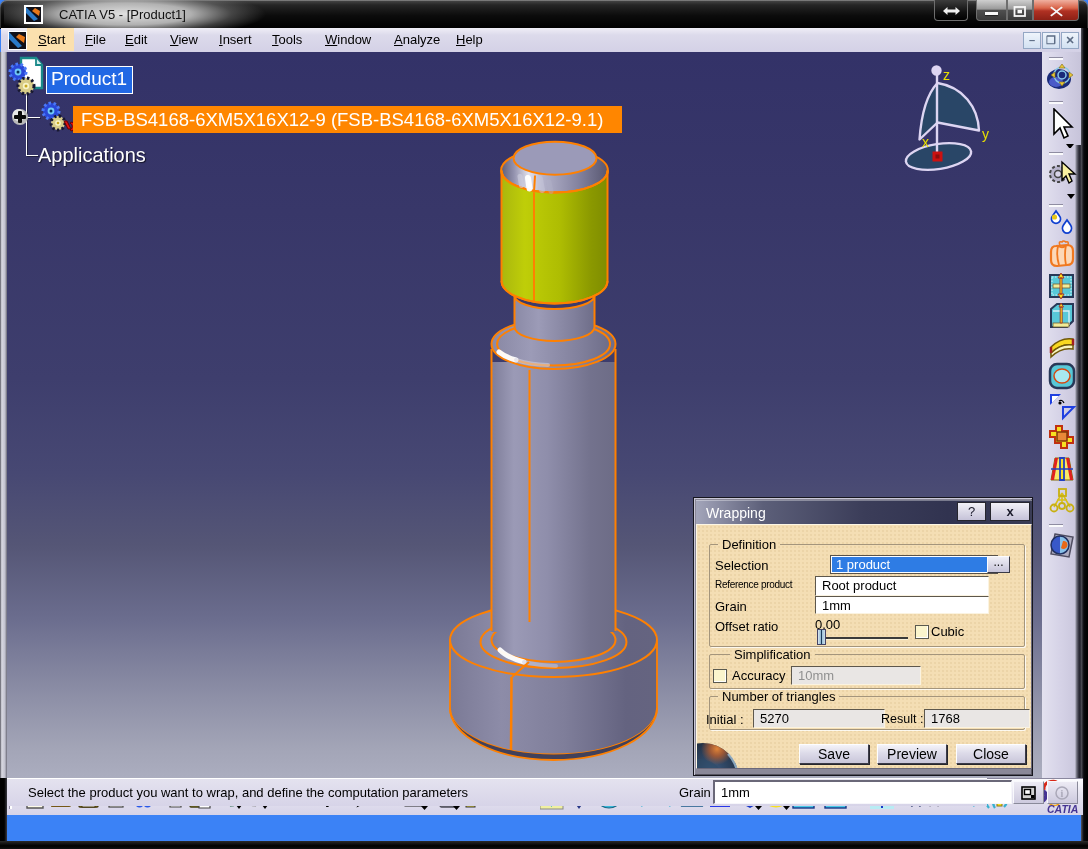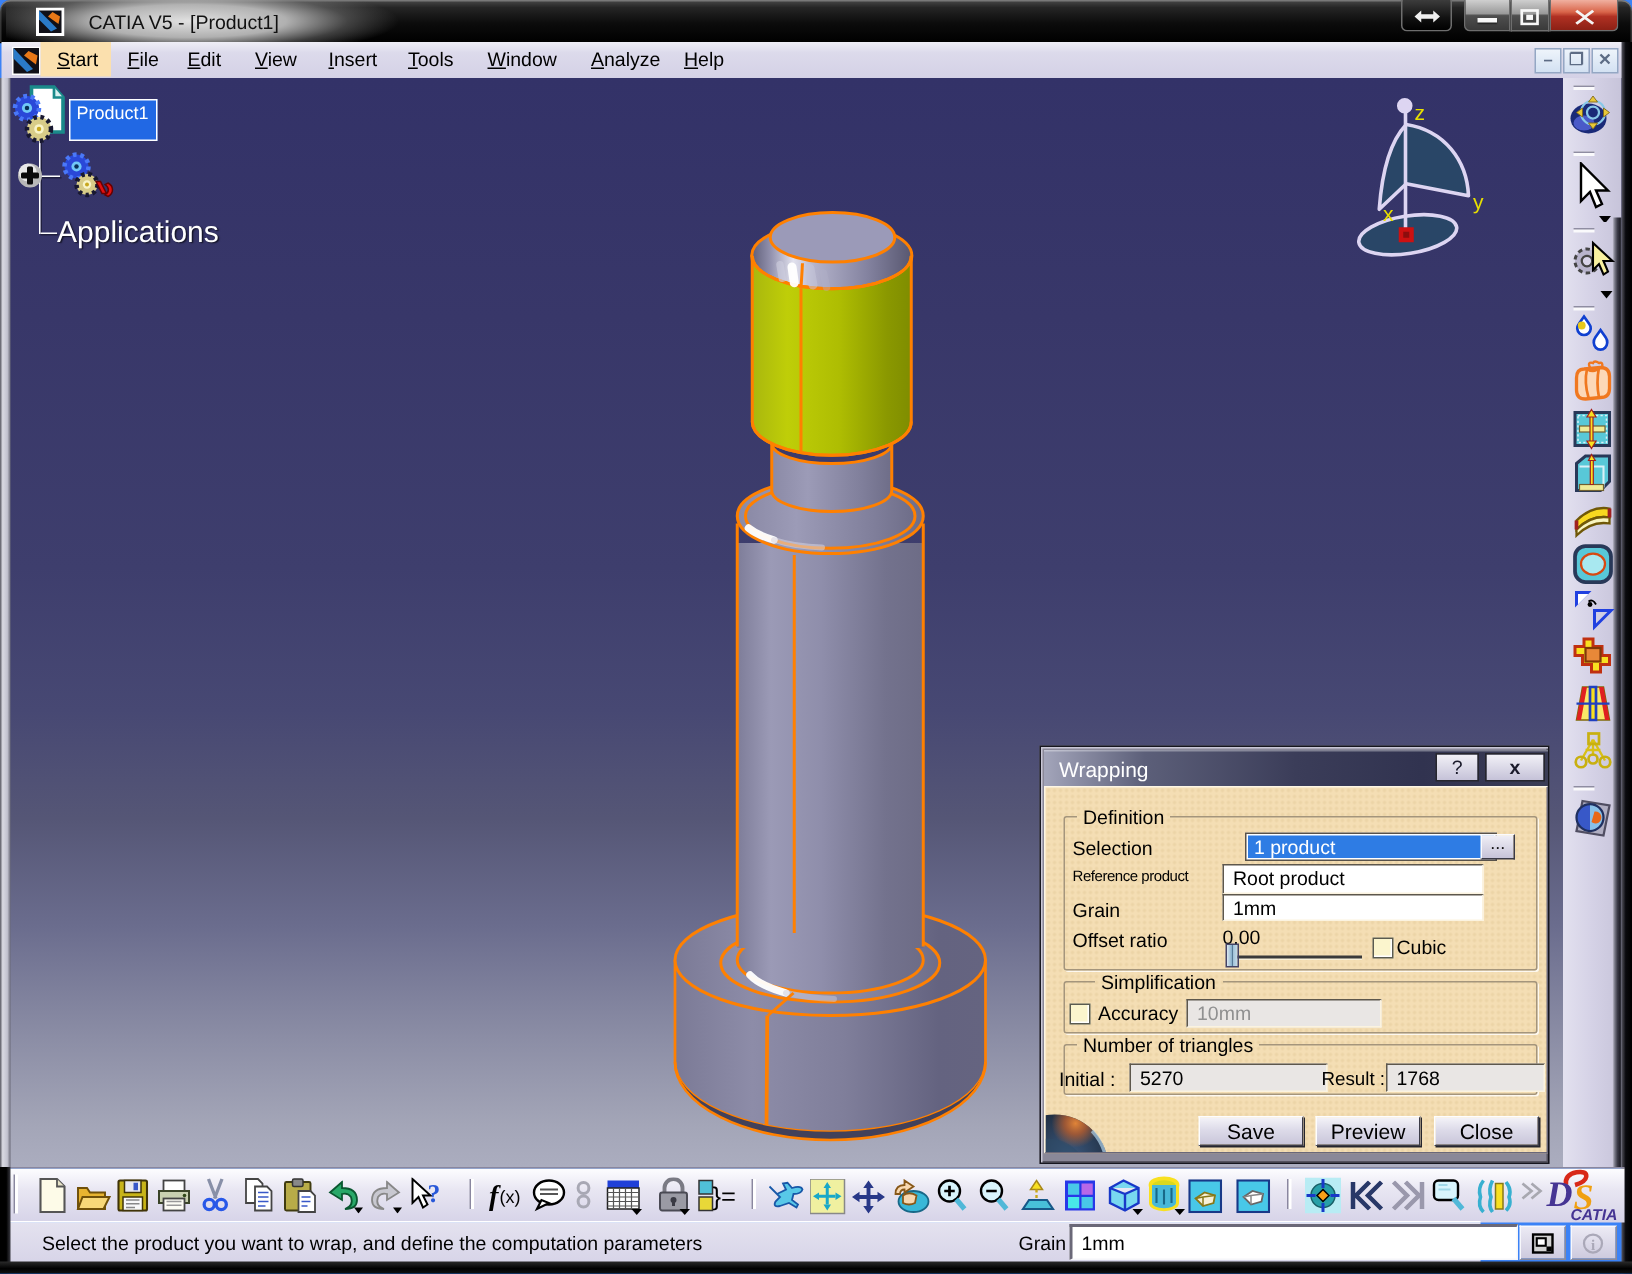--- a/index.html
+++ b/index.html
@@ -34,38 +34,38 @@
     border:1px solid #94a7c4;box-sizing:border-box;color:#5d6c85;
     font-size:11px;font-weight:bold;text-align:center;line-height:15px;}
   
   #viewport{left:1px;top:52px;width:1082px;height:726px;
     background:linear-gradient(180deg,#333268 0%,#383769 22%,#3e3e6d 45%,#474873 58%,#555676 68%,#6b6d8e 78%,#8b8da5 88%,#a3a5b7 96%,#abadbf 100%);}
   #leftedge{left:0px;top:52px;width:7px;height:726px;
     background:linear-gradient(90deg,#55555f 0%,#d9d9e2 25%,#c2c2cf 70%,#6a6a78 100%);}
   
   .treetext{color:#fff;text-shadow:1px 1px 1px rgba(0,0,0,.65);}
   #prod1{left:46px;top:66px;height:24px;background:#2168e4;border:1px solid #fff;
-    padding:1px 5px 1px 4px;font-size:12px;color:#fff;}
+    padding:1px 5px 1px 4px;font-size:19px;color:#fff;}
   #fsbrow{left:73px;top:106px;width:541px;height:27px;background:#ff8600;
     font-size:18.5px;color:#fff;padding-left:8px;line-height:27px;white-space:nowrap;}
   #apps{left:38px;top:144px;font-size:20px;}
   .treeline{background:#fff;box-shadow:1px 1px 0 rgba(0,0,0,.4);}
   
   #rtoolbar{left:1042px;top:52px;width:39px;height:726px;
     background:linear-gradient(90deg,#e3e1ef 0%,#d6d3e7 45%,#c7c4da 100%);}
   #rdark{left:1075px;top:145px;width:6px;height:633px;
     background:linear-gradient(90deg,#c8c6d8 0%,#7a7a88 25%,#3c3c48 55%,#23232d 80%,#3a3a44 100%);}
   #rightedge{left:1081px;top:28px;width:7px;height:821px;background:linear-gradient(90deg,#55555f 0%,#0a0a0e 40%,#000 100%);}
   .rsep{left:1049px;width:14px; height:2px;background:#fafafc;border-top:1px solid #8f8da2;}
   
   #btoolbar{left:1px;top:778px;width:1082px;height:36px;
     background:linear-gradient(180deg,#fdfdff 0%,#e8e6f2 40%,#d6d3e8 100%);
     border-top:1px solid #8a879e;}
   
-  #statusbar{left:1px;top:814px;width:986px;height:27px;
+  #statusbar{left:1px;top:778px;width:986px;height:27px;
     background:linear-gradient(180deg,#e4e2ef 0%,#d7d4e8 100%);
     border-top:1px solid #fff;}
   #statustext{left:27px;top:6px;font-size:13px;color:#000;}
   #grainlbl{left:678px;top:6px;font-size:13px;color:#000;}
   #graininput{left:712px;top:1px;width:299px;height:24px;background:#fff;
     border-top:2px solid #6a6878;border-left:2px solid #6a6878;
     border-bottom:1px solid #f6f6fa;border-right:1px solid #f6f6fa;
     box-sizing:border-box;font-size:13px;color:#000;padding:3px 0 0 6px;}
   #bottomedge{left:0px;top:841px;width:1088px;height:8px;
     background:linear-gradient(180deg,#2a2a2a,#000 60%,#111);}
@@ -311,20 +311,21 @@
       <circle cx="11" cy="10" r="1.5" fill="#083058"></circle>
     </g>
     <g>
       <circle cx="18" cy="22" r="7" fill="#d8cc88"></circle>
       <circle cx="18" cy="22" r="7" fill="none" stroke="#181830" stroke-width="3" stroke-dasharray="2.4 2.4"></circle>
       <circle cx="18" cy="22" r="2.8" fill="#f8f4c8"></circle>
       <circle cx="18" cy="22" r="1.3" fill="#c8a820"></circle>
     </g>
     <path d="M24,20 L28,28 L31,28 L27,20 Z M30,22 C33,24 33,27 30,29 L32,30 C36,28 36,23 32,21 Z" fill="#e01010" stroke="#600" stroke-width="1"></path>
   </svg>
+  <div class="abs" id="fsbrow">FSB-BS4168-6XM5X16X12-9 (FSB-BS4168-6XM5X16X12-9.1)</div>
   <div class="abs treetext" id="apps">Applications</div>
 
   <div class="abs" id="rtoolbar"></div>
   <div class="abs" id="rdark"></div>
   <div class="abs" id="rightedge"></div>
   <div class="abs rsep" style="top:57px"></div>
 
   <svg class="abs" style="left:1045px;top:62px" width="30" height="30">
     <ellipse cx="14" cy="17" rx="12" ry="10" fill="#1a2a78"></ellipse>
     <ellipse cx="11" cy="20" rx="7" ry="5" fill="#4a5ac8"></ellipse>

